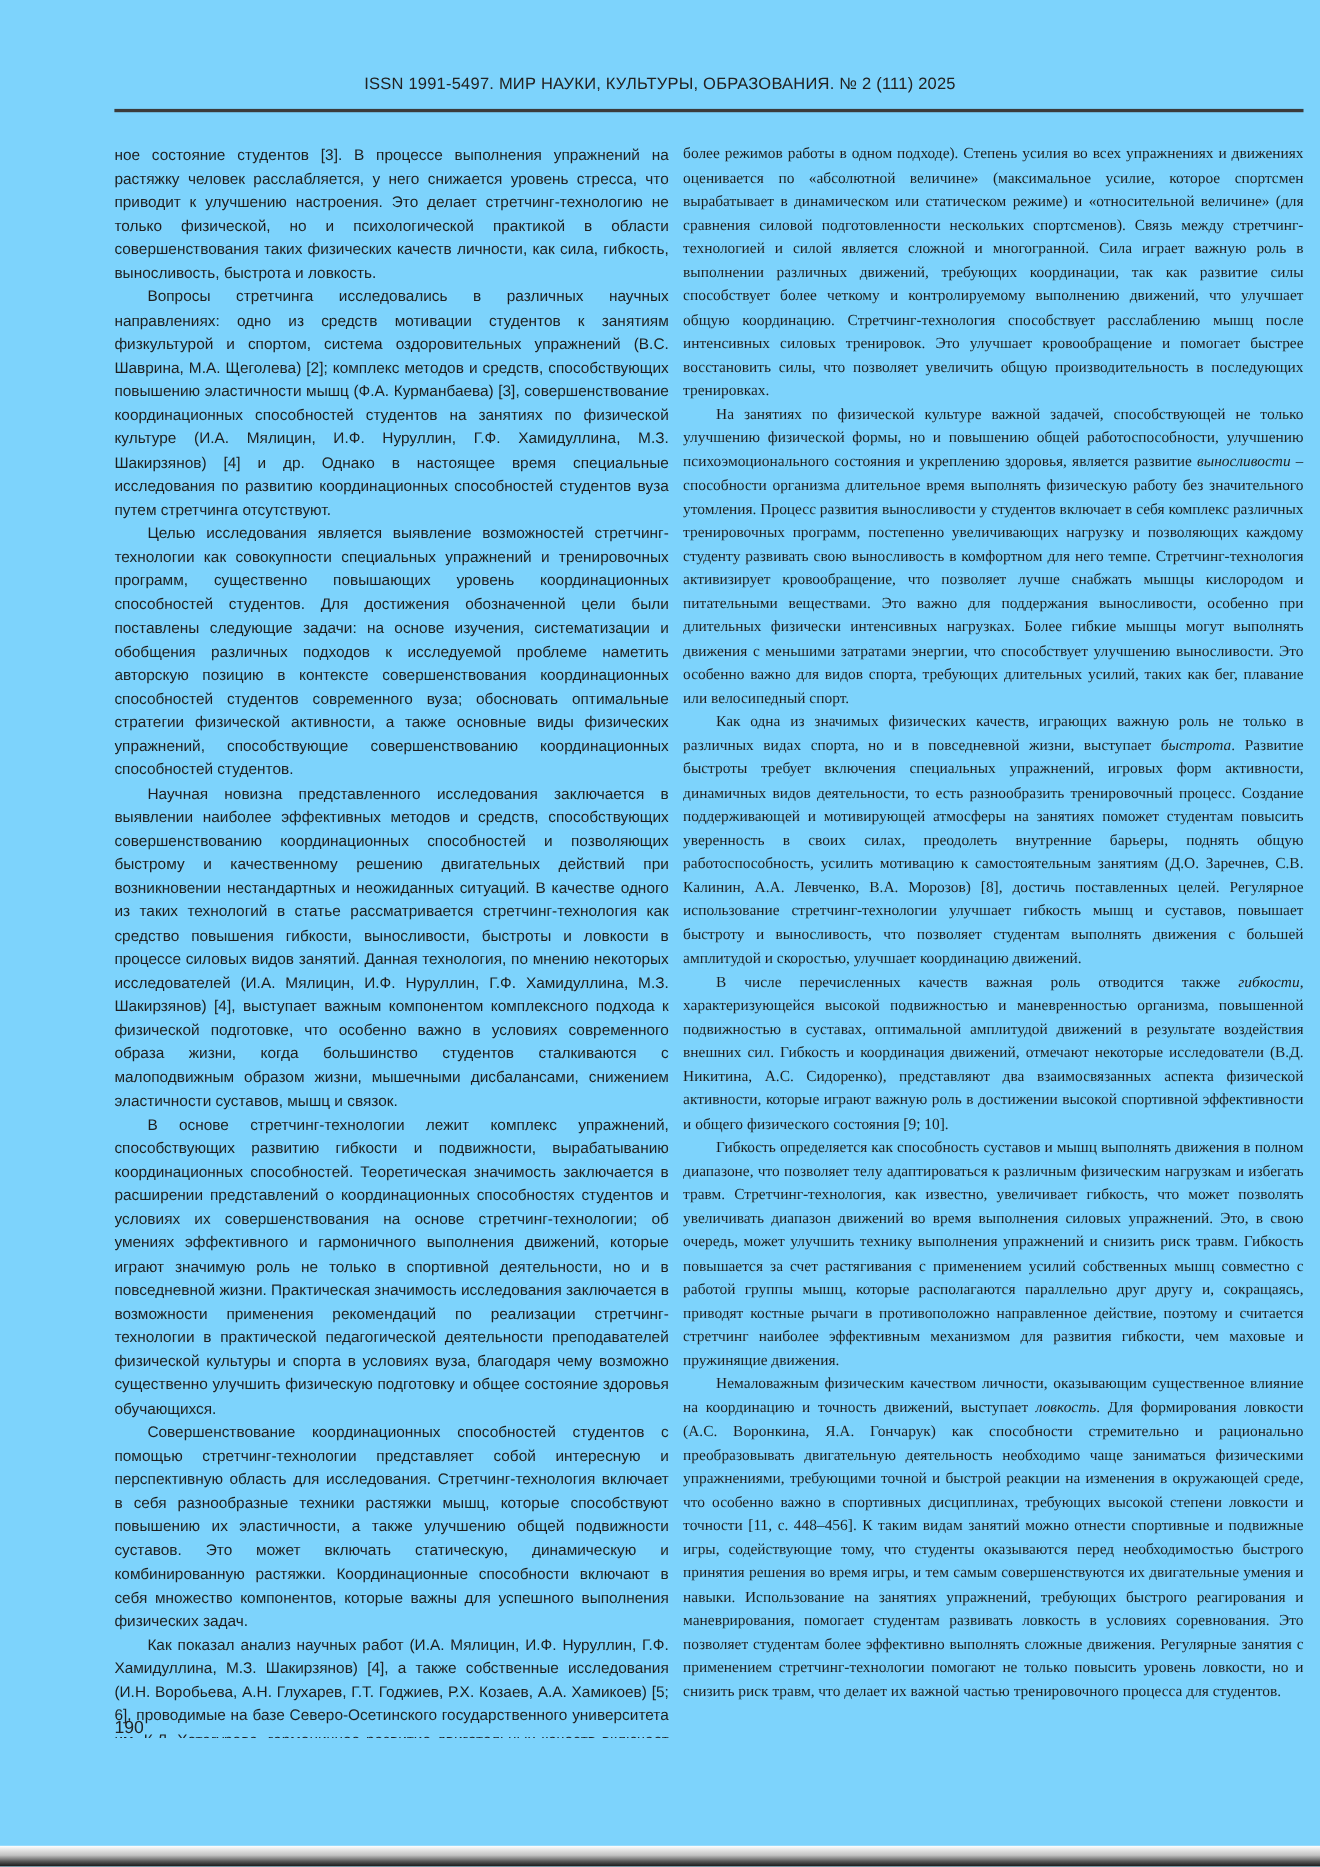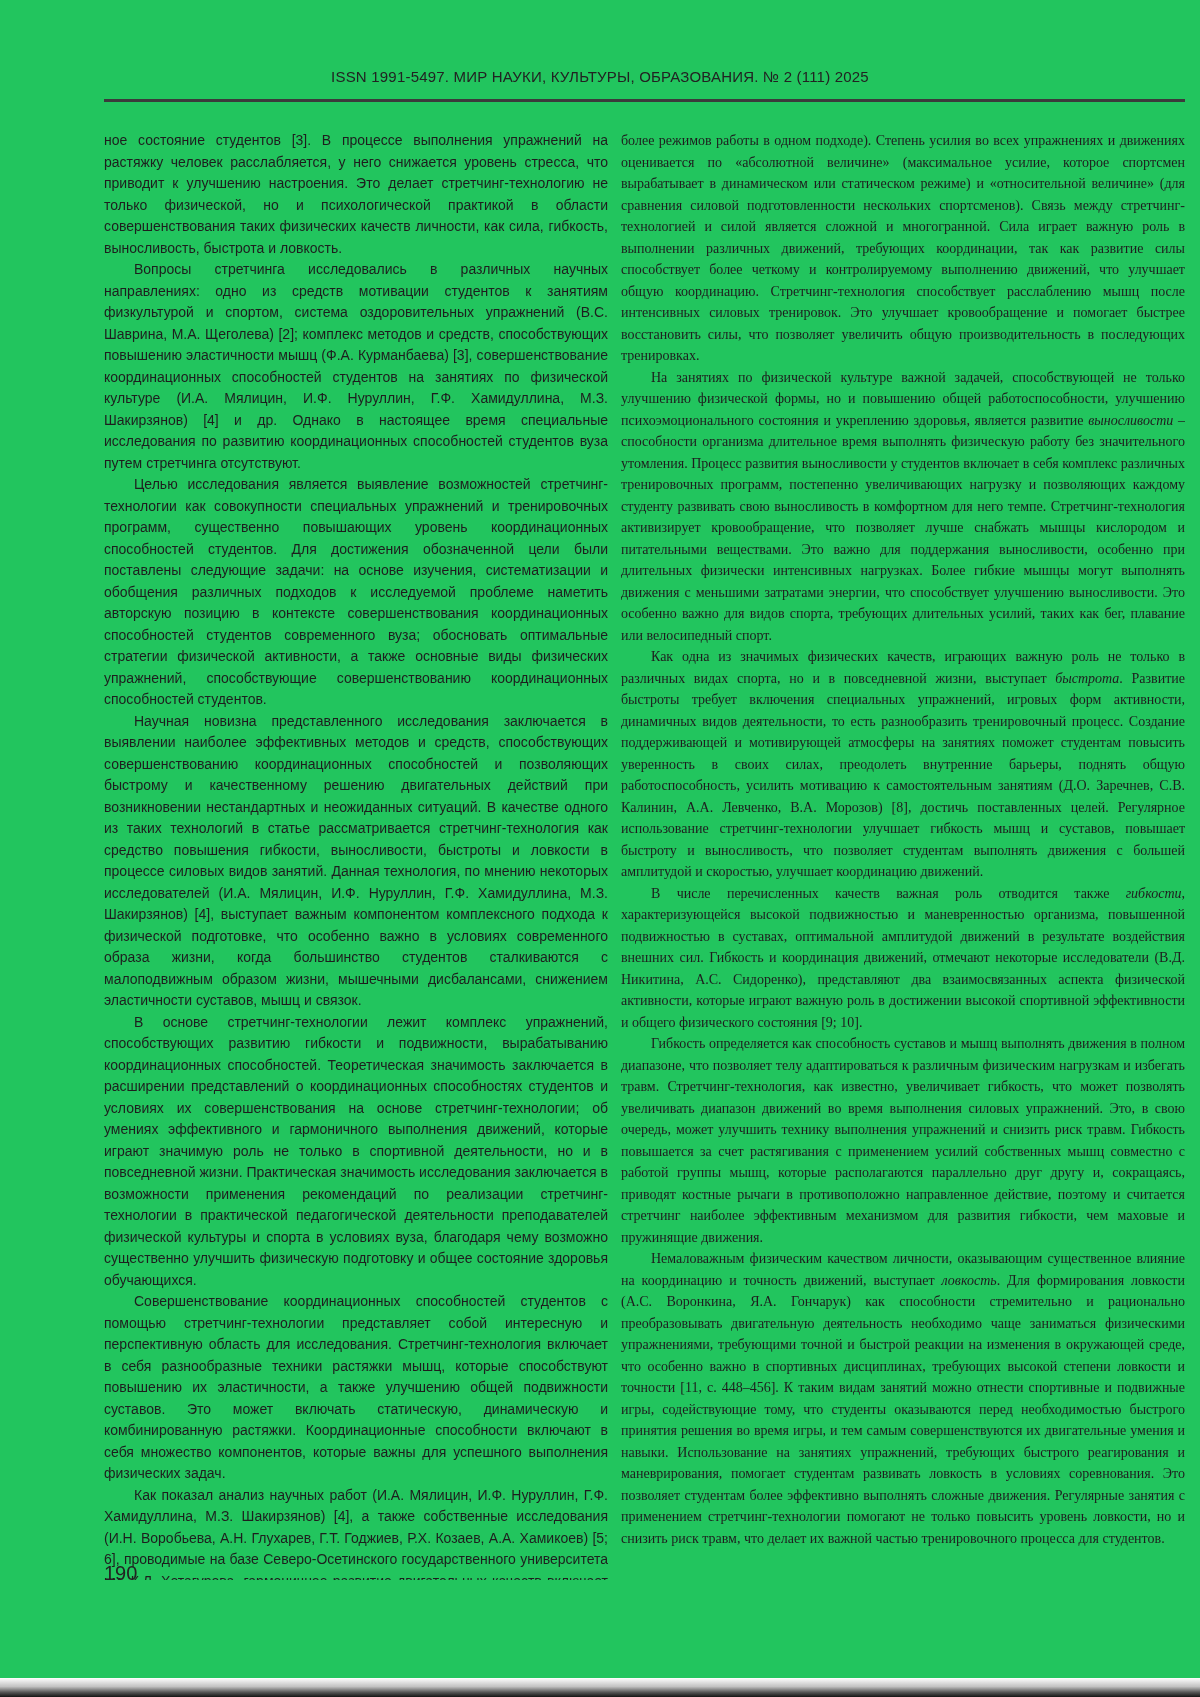--- a/index.html
+++ b/index.html
@@ -1,20 +1,20 @@
 <!DOCTYPE html>
 <html lang="ru"><head>
 <meta charset="utf-8">
 <style>
   html, body { margin: 0; padding: 0; background: #ffffff; }
   .page {
     position: relative;
     width: 1200px;
     height: 1697px;
-    background: #22c55e;
+    background: #7dd3fc;
     font-family: "Liberation Sans", sans-serif;
     color: #1e1e1e;
     overflow: hidden;
   }
   .header-line {
     position: absolute;
     top: 68px;
     left: 0;
     width: 1200px;
     text-align: center;
@@ -51,21 +51,21 @@
     hyphens: auto;
     -webkit-hyphens: auto;
     color: #1e1e1e;
   }
   p.para.ind { text-indent: 30px; }
   .it { font-style: italic; }
   .page-number {
     position: absolute;
     left: 104px;
     top: 1562px;
-    font-size: 20px;
+    font-size: 16px;
     color: #222222;
     text-align: right;
   }
   .scan-edge {
     position: absolute;
     left: 0;
     bottom: 0;
     width: 1200px;
     height: 19px;
     background: linear-gradient(to bottom, #ffffff 0%, #c2c2c2 45%, #565656 75%, #141414 100%);

